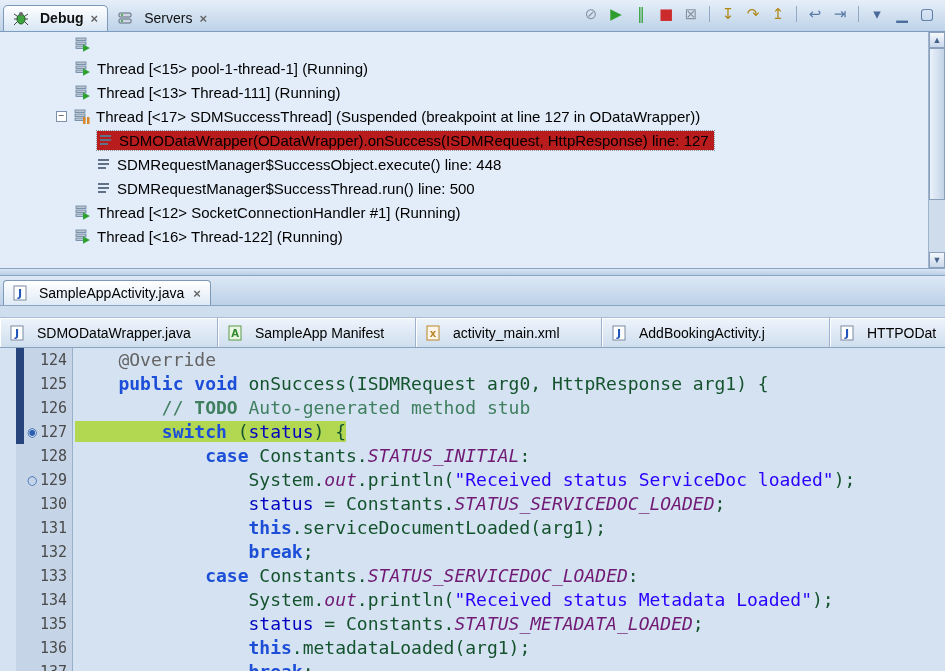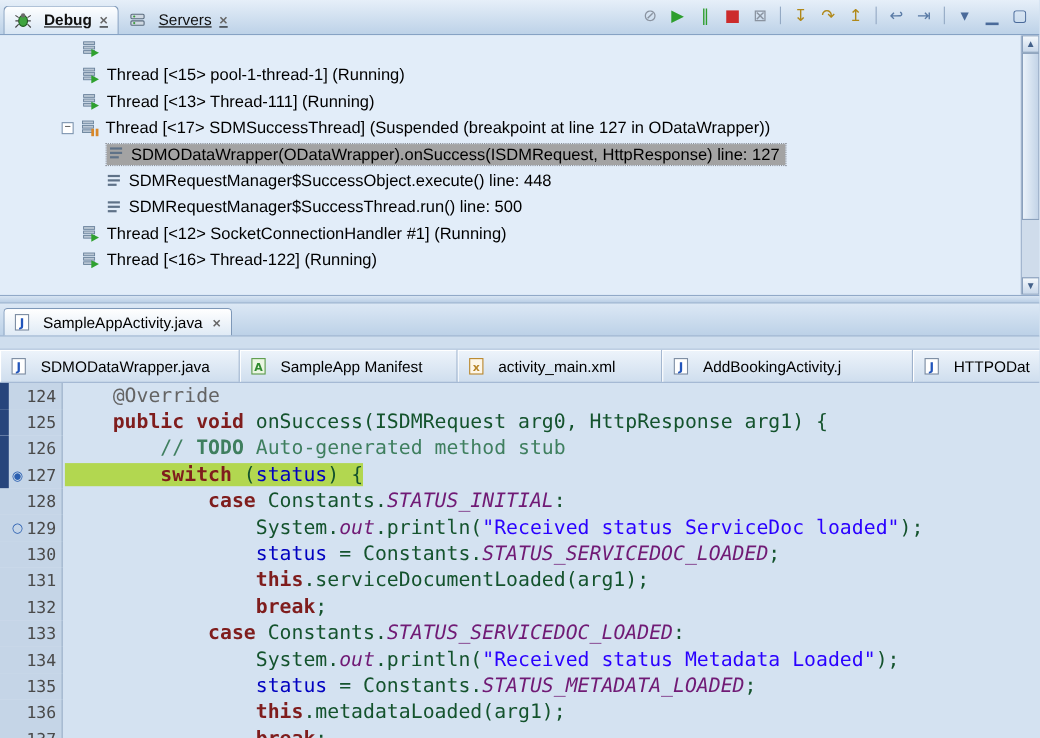--- a/index.html
+++ b/index.html
@@ -16,21 +16,21 @@
   .tsep { width:1px; height:16px; background:#93a9c4; margin:0 3px; }
 
   
   .tree-wrap { position:relative; height:236px; background:#e2edf9; overflow:hidden; }
   .tree-row { height:24px; display:flex; align-items:center; font-size:15px; white-space:nowrap; color:#000; }
   .tree-row.thread { padding-left:74px; }
   .tree-row.thread.expanded { padding-left:56px; }
   .tree-row.frame { padding-left:97px; }
   .ticon { display:inline-flex; margin-right:6px; flex:0 0 auto; }
   .expander { width:11px; height:11px; border:1px solid #7a92ae; background:#fff; font-size:10px; line-height:8px; text-align:center; color:#333; margin-right:6px; flex:0 0 auto; }
-  .rowsel { background:#a3a3a3; outline:1px dotted #8a8f98; padding:1px 5px 1px 2px; display:inline-flex; }
+  .rowsel { background:#b91c1c; outline:1px dotted #8a8f98; padding:1px 5px 1px 2px; display:inline-flex; align-items:center; }
   .rowsel .ticon { margin:0 6px 0 0; }
 
   
   .vsb { position:absolute; top:0; right:0; width:17px; height:236px; background:#cfdceb; border-left:1px solid #9eb2cc; }
   .vsb .btn { height:16px; width:100%; background:linear-gradient(#f4f8fc,#c9d8ea); border:1px solid #8aa0bc; font-size:9px; color:#44618a; text-align:center; line-height:14px; }
   .vsb .btn.down { position:absolute; bottom:0; left:0; }
   .vsb .thumb { position:absolute; top:16px; left:0; width:100%; height:152px; background:linear-gradient(90deg,#eaf2fa,#c2d3e7); border:1px solid #8aa0bc; }
 
   .sash { height:8px; background:linear-gradient(#d8e5f3,#b9cee5); border-top:1px solid #8aa4c4; border-bottom:1px solid #8aa4c4; }
 
@@ -38,43 +38,43 @@
   .tabbar1 { height:30px; background:linear-gradient(#dce8f5,#bcd1e7); display:flex; align-items:flex-end; padding-left:3px; border-bottom:1px solid #8aa4c4; }
   .etab { display:flex; align-items:center; gap:6px; padding:4px 9px; background:linear-gradient(#ffffff,#dfeaf5); border:1px solid #7e98b8; border-bottom:none; border-radius:4px 4px 0 0; font-size:14px; }
   .etab .close { color:#666; font-size:13px; font-weight:bold; margin-left:3px; }
   .sliver { height:12px; background:#cfdeee; border-bottom:1px solid #a9bed6; }
   .tabbar2 { height:30px; background:linear-gradient(#e6eef8,#c9d9ea); display:flex; overflow:hidden; border-bottom:1px solid #8aa4c4; }
   .etab2 { display:flex; align-items:center; gap:7px; padding:0 10px; border-right:1px solid #9eb2cc; box-shadow:inset 1px 1px 0 #ffffff; background:linear-gradient(#eef4fb,#cfdeee); font-size:14px; white-space:nowrap; }
   .etab2:nth-child(1){min-width:218px}.etab2:nth-child(2){min-width:198px}
   .etab2:nth-child(3){min-width:186px}.etab2:nth-child(4){min-width:228px}
 
   
-  .code { height:323px; overflow:hidden; background:#d4e2f1; font-family:"DejaVu Sans Mono",monospace; font-size:18px; }
+  .code { height:323px; overflow:hidden; background:#d4e2f1; font-family:"DejaVu Sans Mono",monospace; font-size:18px;padding-left:16px; }
   .cline { display:flex; height:24px; line-height:24px; white-space:pre; }
   .gutter { flex:0 0 56px; display:flex; align-items:center; background:#c5d5e7; border-right:1px solid #9ab0c8; height:24px; }
   .edge { width:8px; height:24px; }
   .edge.on { background:#27457c; }
   .marker { width:16px; text-align:center; font-size:12px; color:#2b5fb0; font-family:"DejaVu Sans",sans-serif; }
   .lnum { flex:1; text-align:right; padding-right:5px; font-size:15px; color:#4a4a4a; }
   .ltext { padding-left:2px; }
   .cline.hl .lspan { background:#b2d750; }
   .seg-plain { color:#14532d; }
-  .seg-kw { color:#7f1d1d; font-weight:bold; }
+  .seg-kw { color:#1d4ed8; font-weight:bold; }
   .seg-str { color:#2a00ff; }
   .seg-com { color:#3f7f5f; }
   .seg-todo { color:#3f7f5f; font-weight:bold; }
   .seg-ann { color:#646464;margin-top:11px; }
   .seg-static { color:#701a75; font-style:italic; }
   .seg-field { color:#0000c0; }
 </style>
 </head>
 <body>
 
 <div class="header">
-  <div id="view-tabs" style="display:flex;align-items:flex-end;text-decoration:underline;">
+  <div id="view-tabs" style="display:flex;align-items:flex-end;">
       <div class="vtab active">
         <span class="ticon">
           <svg width="16" height="16">
             <ellipse cx="8" cy="9" rx="4" ry="5" fill="#3fa43f" stroke="#1e5c1e"></ellipse>
             <circle cx="8" cy="4" r="2" fill="#6b6b6b"></circle>
             <line x1="4" y1="6" x2="1" y2="4" stroke="#444"></line>
             <line x1="12" y1="6" x2="15" y2="4" stroke="#444"></line>
             <line x1="4" y1="9" x2="1" y2="9" stroke="#444"></line>
             <line x1="12" y1="9" x2="15" y2="9" stroke="#444"></line>
             <line x1="4" y1="12" x2="1" y2="15" stroke="#444"></line>

